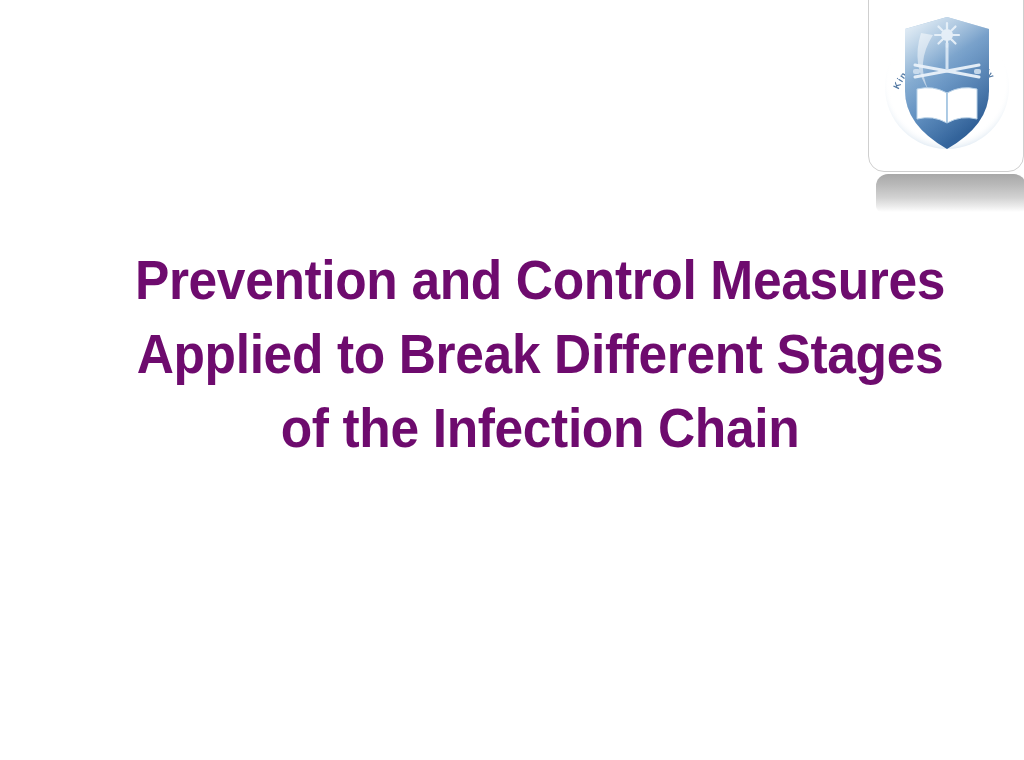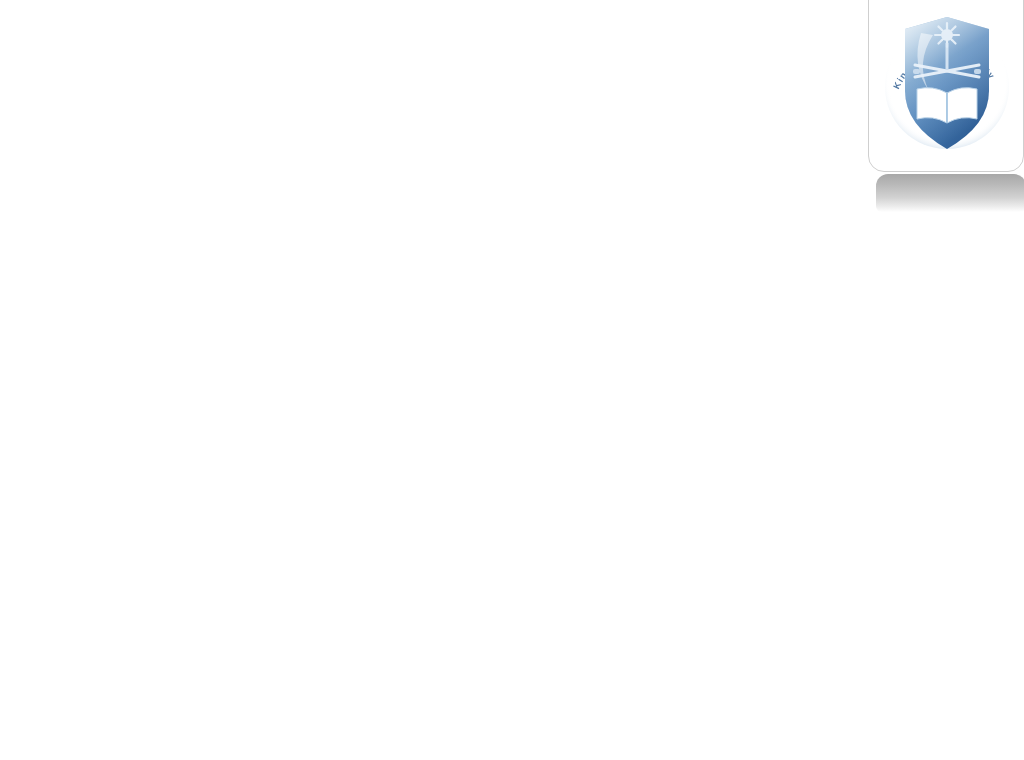--- a/index.html
+++ b/index.html
@@ -167,14 +167,19 @@
             <path d="M 72,94 Q 86,86 102,90 L 102,120 Q 86,116 72,124 Z" fill="#ffffff" stroke="#b9d2e8" stroke-width="1"></path>
             <line x1="72" y1="94" x2="72" y2="124" stroke="#9dc0de" stroke-width="1.4"></line>
           </g>
         </svg>
       </div>
     </div>
 
     <div class="logo-reflection"></div>
   </div>
 
+  <div id="title-block">
+    <div class="title-line">Prevention and Control Measures</div>
+    <div class="title-line">Applied to Break Different Stages</div>
+    <div class="title-line">of the Infection Chain</div>
+  </div>
 
 </div>
 
 </body></html>

